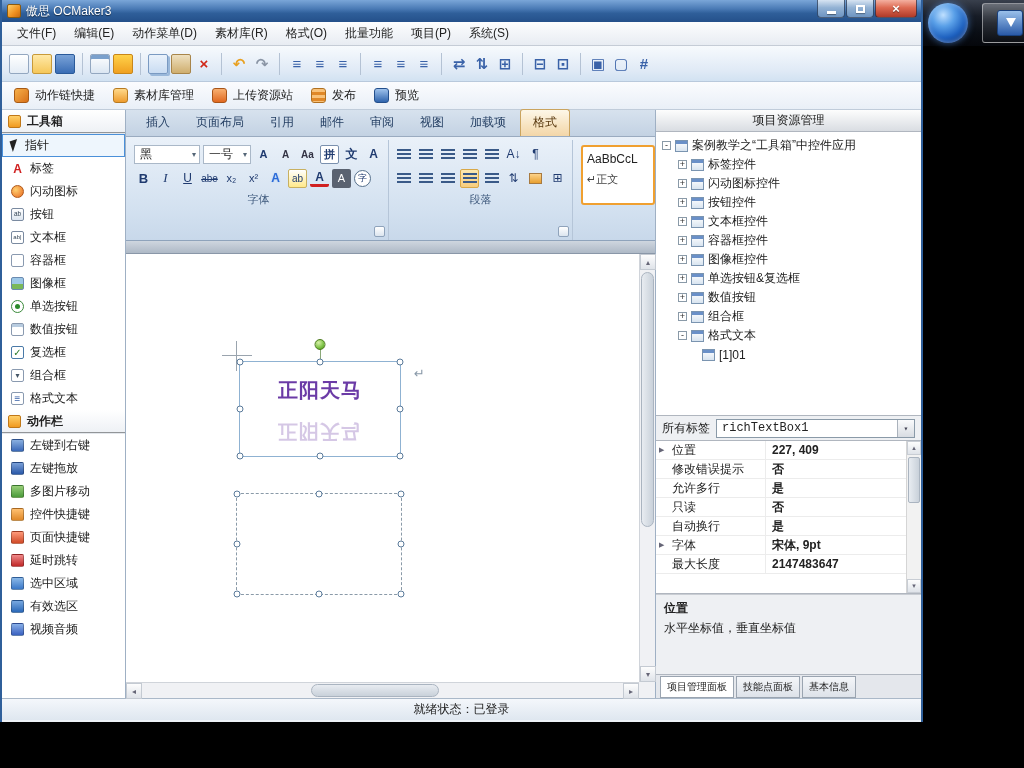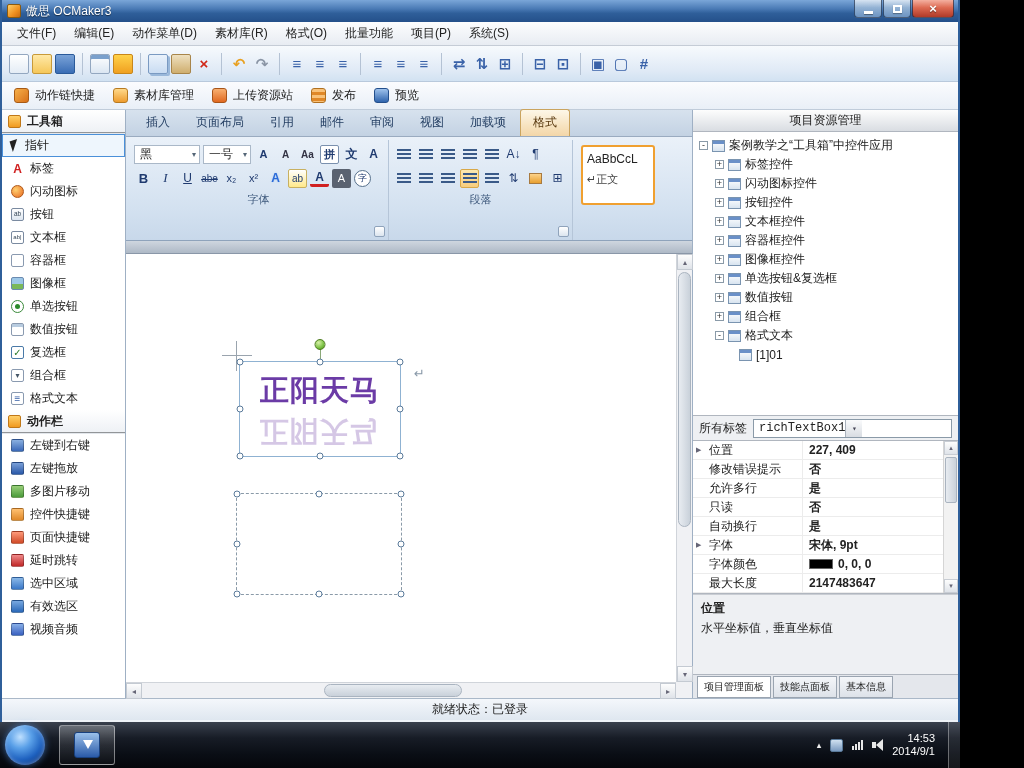--- a/index.html
+++ b/index.html
@@ -1,18 +1,18 @@
 <!DOCTYPE html>
 <html><head>
 <meta charset="utf-8">
 <style>
   *{box-sizing:border-box;margin:0;padding:0}
   html,body{width:1024px;height:768px;overflow:hidden}
   body{font-family:"Liberation Sans","DejaVu Sans",sans-serif;font-size:12px;color:#222;background:#000}
-  .app{width:960px;height:768px;display:flex;flex-direction:column}
+  .app{width:860px;height:768px;display:flex;flex-direction:row}
   .window{height:722px;display:flex;flex-direction:column;border-left:2px solid #2f5f9a;border-right:2px solid #2f5f9a;background:#eef2f7}
 
   
   .titlebar{height:22px;background:linear-gradient(180deg,#7aa6d8 0%,#4a7ab5 40%,#2f5f9a 60%,#24508a 100%);display:flex;align-items:center;padding-left:5px;position:relative}
   .app-ico{width:14px;height:14px;border-radius:2px;background:linear-gradient(135deg,#ffd06a,#f09020 60%,#c86a10);border:1px solid #8a5a10;margin-right:5px}
   .titlebar .title{color:#fff;font-size:12px;text-shadow:0 1px 1px rgba(0,0,0,.55)}
   .winbtns{position:absolute;right:4px;top:0;display:flex}
   .wbtn{width:28px;height:18px;border:1px solid rgba(20,40,70,.7);border-top:none;border-radius:0 0 4px 4px;display:flex;align-items:center;justify-content:center;margin-left:1px;background:linear-gradient(#d7e4f2,#93b2d4 45%,#6d94c2)}
   .wbtn.close{width:42px;background:linear-gradient(#f4b0a0,#dd6a52 45%,#b03a28);color:#fff;font-weight:bold;font-size:13px;text-shadow:0 1px 1px rgba(0,0,0,.5)}
   .g-min{width:9px;height:3px;background:#fff;margin-top:7px;box-shadow:0 1px 1px rgba(0,0,0,.4)}
@@ -134,35 +134,35 @@
   .corner{position:absolute;right:0;bottom:0;width:16px;height:16px;background:#f0f1f4}
 
   .cross-h{position:absolute;left:96px;top:101px;width:30px;height:1px;background:#9aa4ae}
   .cross-v{position:absolute;left:110px;top:87px;width:1px;height:30px;background:#9aa4ae}
   .wa-box{position:absolute;left:113px;top:107px;width:162px;height:96px;border:1px solid #8fb2d2}
   .handle{position:absolute;width:7px;height:7px;background:#fff;border:1px solid #5a7a9a;border-radius:50%;transform:translate(-50%,-50%)}
   .h-n{left:50%;top:0}.h-s{left:50%;top:100%}.h-w{left:0;top:50%}.h-e{left:100%;top:50%}
   .h-nw{left:0;top:0}.h-ne{left:100%;top:0}.h-sw{left:0;top:100%}.h-se{left:100%;top:100%}
   .rot-line{position:absolute;left:50%;top:-17px;width:1px;height:17px;background:#8aa878}
   .rot-handle{position:absolute;left:50%;top:-23px;width:11px;height:11px;border-radius:50%;transform:translateX(-50%);background:radial-gradient(circle at 35% 30%,#d8f0a8,#7ac143 60%,#4a8a1a);border:1px solid #4a7a1a}
-  .wa-text{position:absolute;left:0;right:0;top:6px;height:44px;line-height:44px;text-align:center;font-size:29px;font-weight:bold;color:#6b3ba6;letter-spacing:1px;white-space:nowrap}
+  .wa-text{position:absolute;left:0;right:0;top:6px;height:44px;line-height:44px;text-align:center;font-size:20px;font-weight:bold;color:#6b3ba6;letter-spacing:1px;white-space:nowrap}
   .wa-reflect{top:48px;transform:scaleY(-1);opacity:.28}
   .pmark{position:absolute;left:288px;top:112px;color:#8898a8;font-size:13px}
   .empty-box{position:absolute;left:110px;top:239px;width:166px;height:102px;border:1px dashed #8a9aa8}
 
   
   .rightpanel{width:266px;background:#eef0f3;border-left:1px solid #9fb0c4;display:flex;flex-direction:column;flex:none}
   .phdr{height:22px;background:linear-gradient(#fdfdfd,#d9dde2);border-bottom:1px solid #b0b6bf;display:flex;align-items:center;justify-content:center;flex:none}
   .tree{height:284px;background:#fff;border-bottom:1px solid #b0b6bf;padding:4px 2px;overflow:hidden;flex:none}
   .trow{height:19px;display:flex;align-items:center;gap:4px;white-space:nowrap;overflow:hidden}
   .t-ind1{padding-left:4px}.t-ind2{padding-left:20px}.t-ind3{padding-left:44px}
   .expander{width:9px;height:9px;border:1px solid #8a9aa8;background:#fff;font-size:9px;line-height:7px;text-align:center;color:#333;flex:none}
   .node-icon{width:13px;height:12px;background:linear-gradient(#fff,#d8e4f0);border:1px solid #7a94b0;box-shadow:inset 0 3px 0 #6a90c8;flex:none}
   .prop-selector{height:24px;display:flex;align-items:center;gap:6px;padding:2px 6px;flex:none}
-  .sel-combo{flex:1;height:19px;background:#fff;border:1px solid #8a9aa8;display:flex;align-items:center;padding-left:5px;font-family:"Liberation Mono","DejaVu Sans Mono",monospace;font-size:12px}
+  .sel-combo{flex:1;height:19px;background:#fff;border:1px solid #8a9aa8;display:flex;align-items:center;justify-content:space-between;padding-left:5px;font-family:"Liberation Mono","DejaVu Sans Mono",monospace;font-size:12px}
   .sel-btn{width:17px;height:17px;background:linear-gradient(#fafbfc,#d8dce2);border-left:1px solid #aab2bc;display:flex;align-items:center;justify-content:center;font-size:8px;color:#445}
   .propgrid{height:154px;background:#fff;border-top:1px solid #b0b6bf;border-bottom:1px solid #b0b6bf;display:flex;flex:none}
   .pg-rows{flex:1;min-width:0}
   .pg-row{height:19px;display:flex;border-bottom:1px solid #ececec;align-items:center}
   .pg-name{width:110px;align-self:stretch;display:flex;align-items:center;padding-left:16px;border-right:1px solid #ececec;position:relative;color:#222}
   .pg-arrow{position:absolute;left:3px;top:5px;font-size:7px;color:#667}
   .pg-val{flex:1;padding-left:6px;font-weight:bold;display:flex;align-items:center;gap:5px;white-space:nowrap;overflow:hidden}
   .swatch{width:24px;height:10px;background:#000;border:1px solid #666;flex:none}
   .pg-scroll{width:15px;border-left:1px solid #d5d5d5;background:#f2f2f2;position:relative}
   .pg-sbtn{position:absolute;left:0;width:14px;height:14px;display:flex;align-items:center;justify-content:center;font-size:7px;color:#667;background:linear-gradient(#fdfdfd,#dfe3e9);border:1px solid #c8cdd4}
@@ -651,29 +651,20 @@
                 <span class="pg-name">
                   <span class="pg-arrow">▶</span>
                   <span>字体</span>
                 </span>
                 <span class="pg-val">
                   <span>宋体, 9pt</span>
                 </span>
               </div>
             <div class="pg-row">
                 <span class="pg-name">
-                  <span>字体颜色</span>
-                </span>
-                <span class="pg-val">
-                  <span class="swatch"></span>
-                  <span>0, 0, 0</span>
-                </span>
-              </div>
-            <div class="pg-row">
-                <span class="pg-name">
                   <span>最大长度</span>
                 </span>
                 <span class="pg-val">
                   <span>2147483647</span>
                 </span>
               </div>
           </div>
           <div class="pg-scroll">
             <div class="pg-sbtn" style="top:0">▴</div>
             <div class="pg-thumb"></div>

